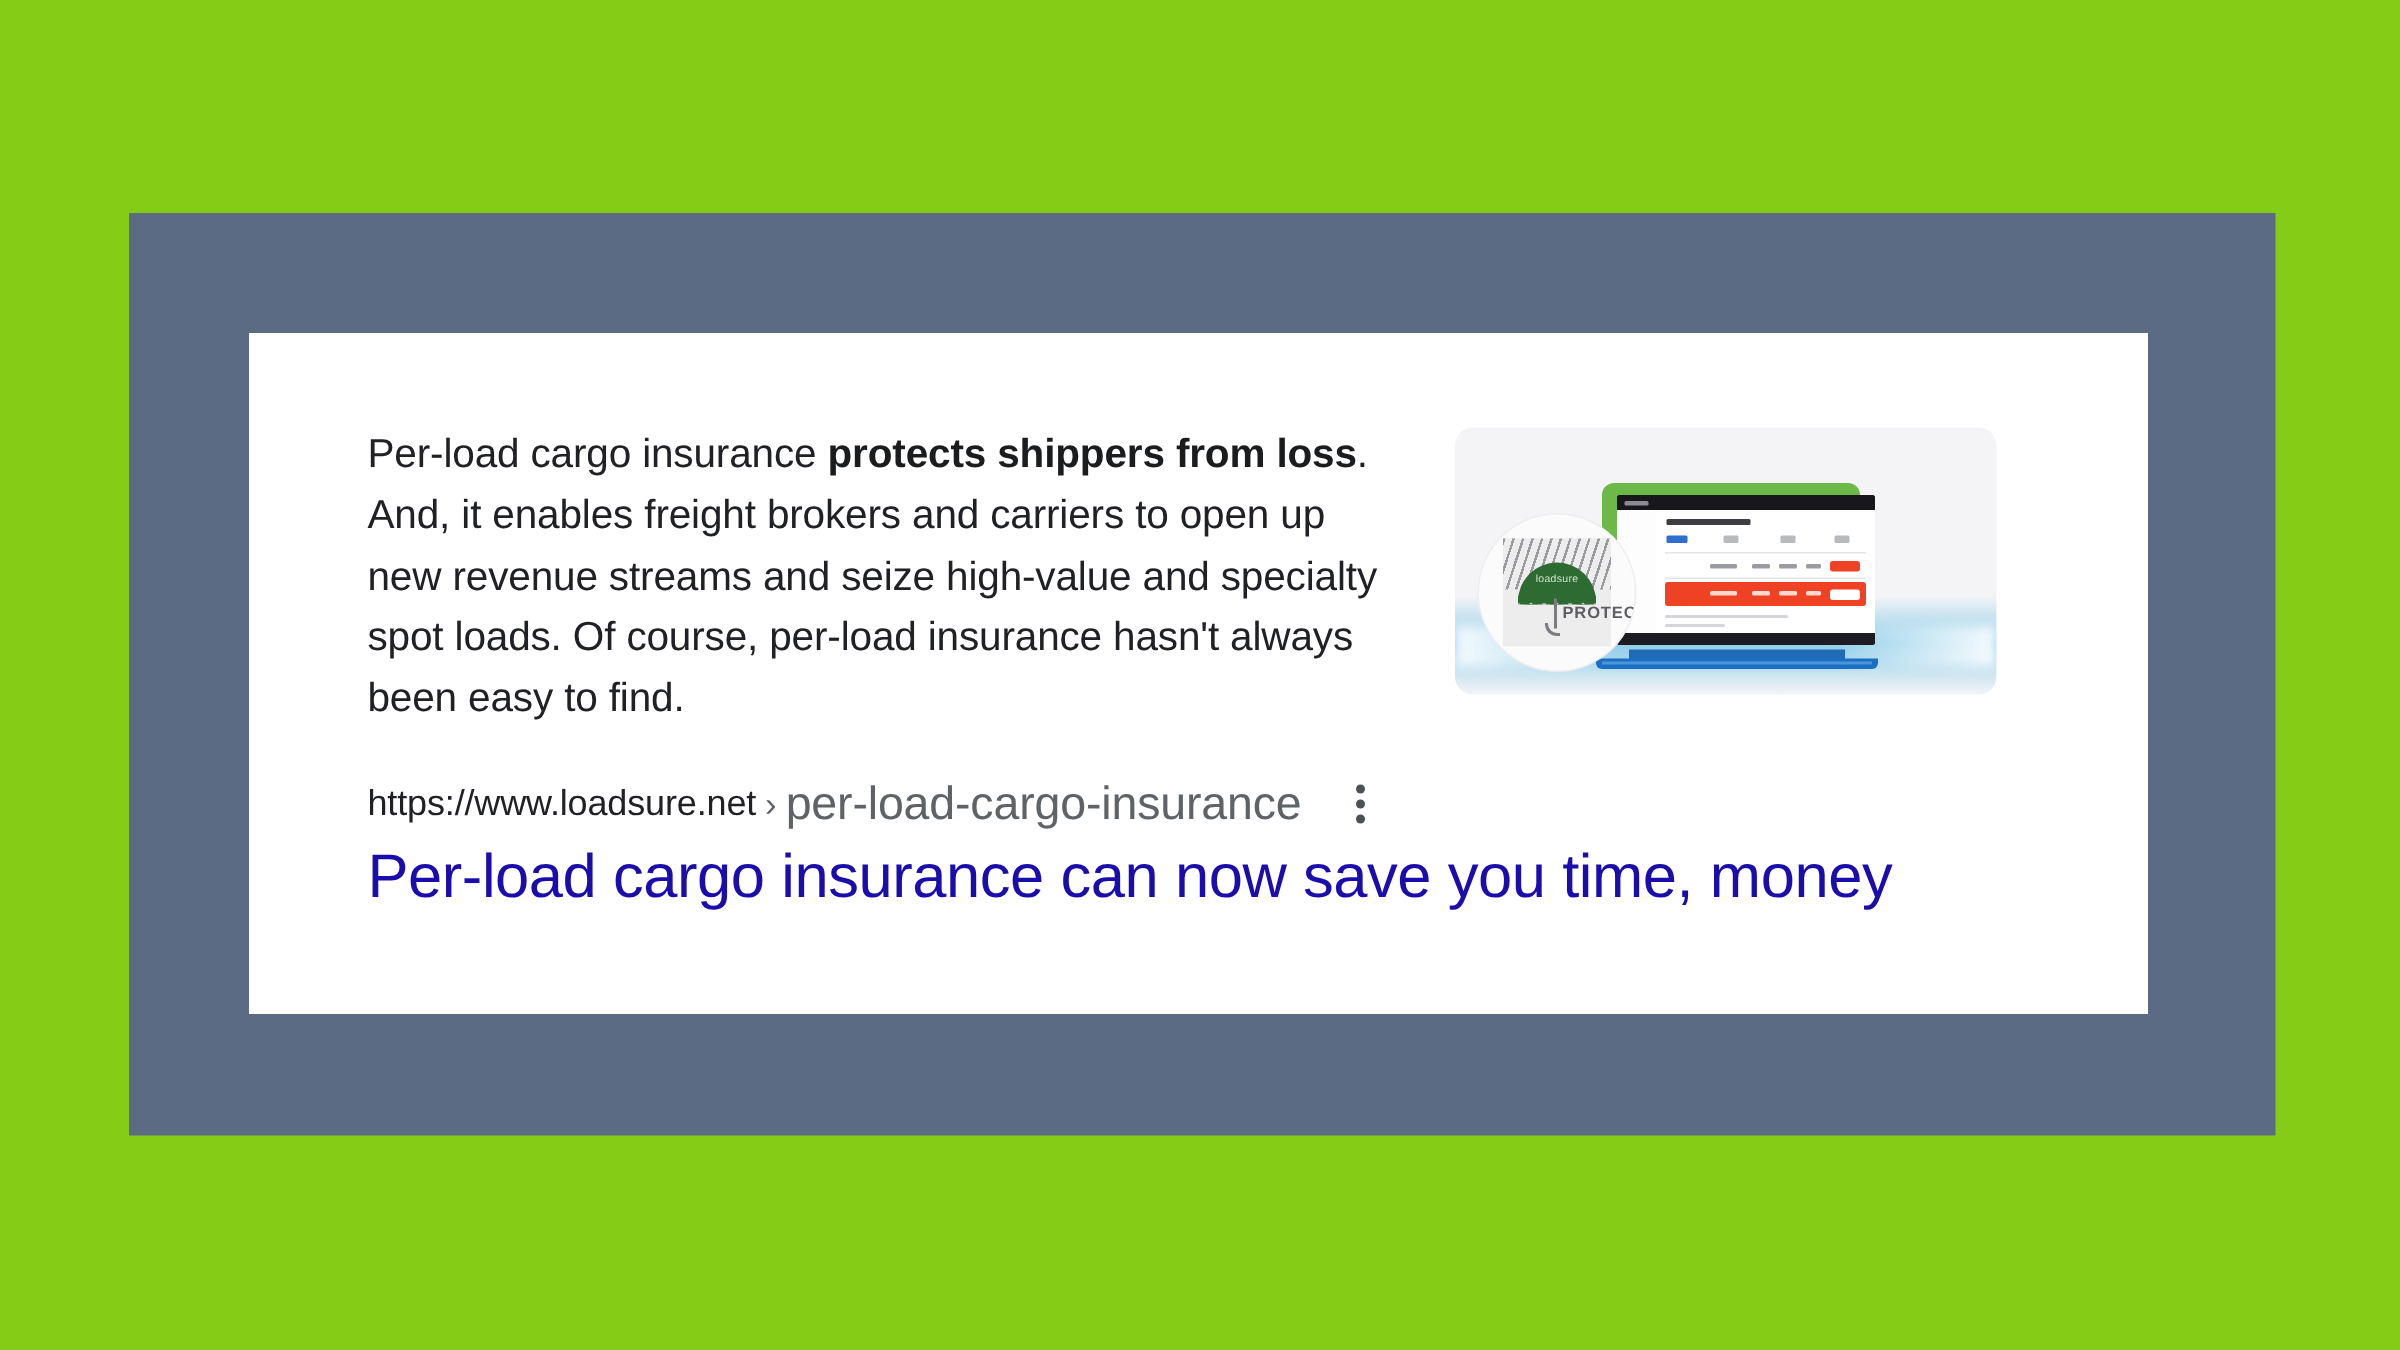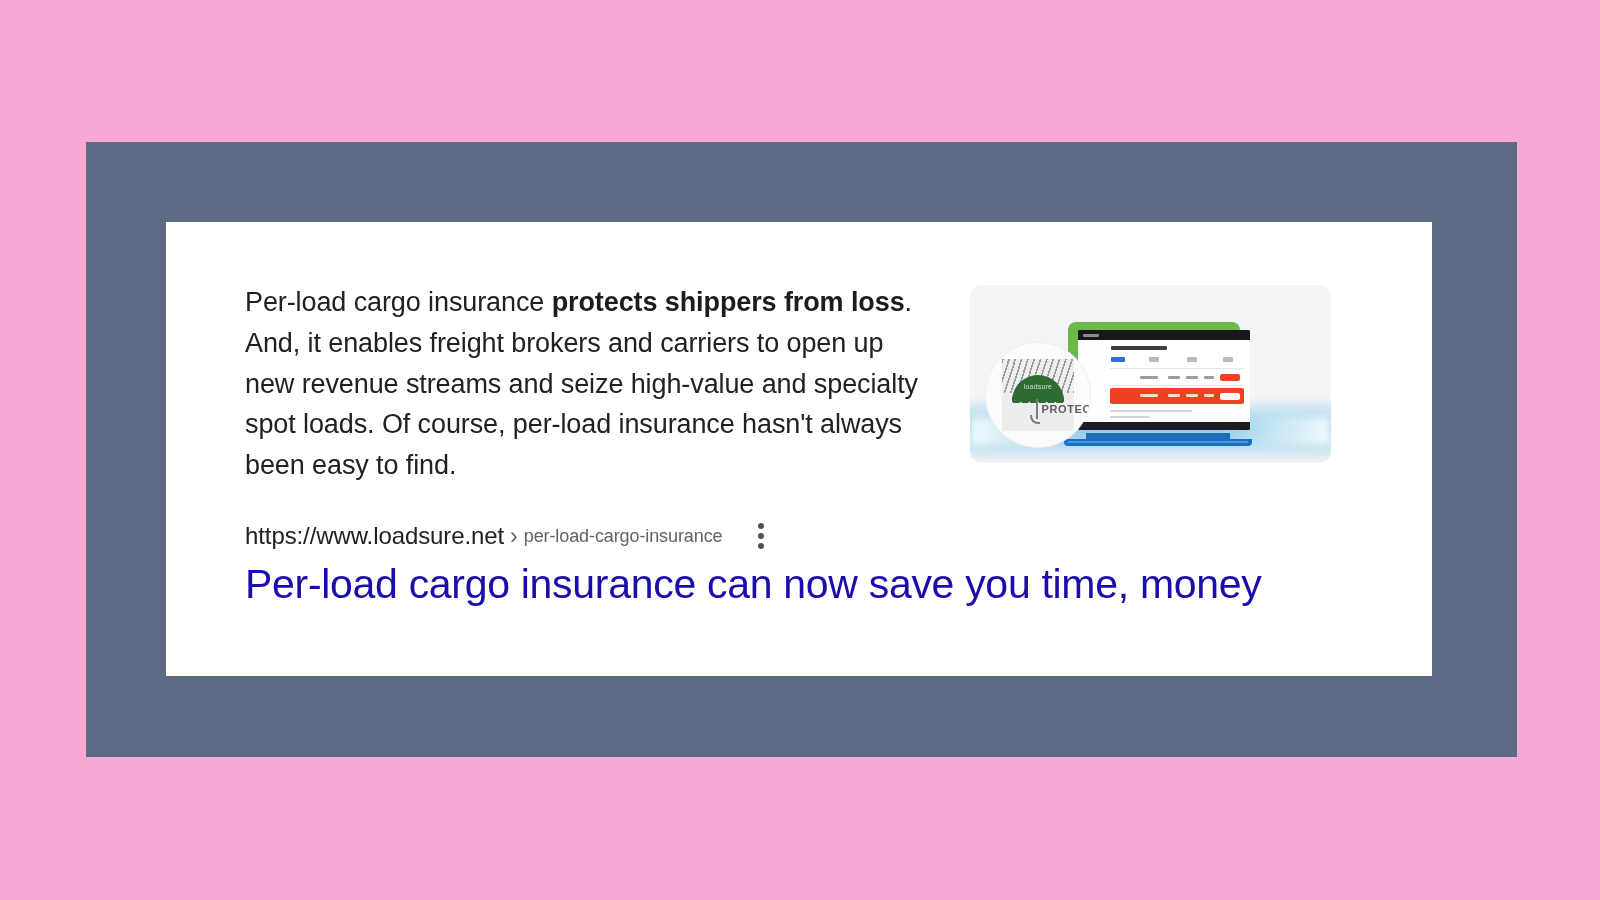--- a/index.html
+++ b/index.html
@@ -9,21 +9,21 @@
     height: 900px;
     background: #ffffff;
     font-family: "Liberation Sans", sans-serif;
     overflow: hidden;
   }
 
   #stage {
     position: relative;
     width: 1600px;
     height: 900px;
-    background: #f9a8d4;
+    background: #84cc16;
   }
 
   
   .frame {
     position: absolute;
     left: 86px;
     top: 142px;
     width: 1431px;
     height: 615px;
     background: #5b6b84;
@@ -359,21 +359,21 @@
     font-size: 24px;
     color: #202124;
     letter-spacing: -0.1px;
   }
   .url-sep {
     font-size: 23px;
     color: #5f6368;
     padding: 0 6px;
   }
   .url-path {
-    font-size: 18px;
+    font-size: 31px;
     color: #5f6368;
     letter-spacing: -0.1px;
   }
   .kebab {
     margin-left: 34px;
     width: 10px;
     height: 30px;
     display: flex;
     flex-direction: column;
     justify-content: center;

